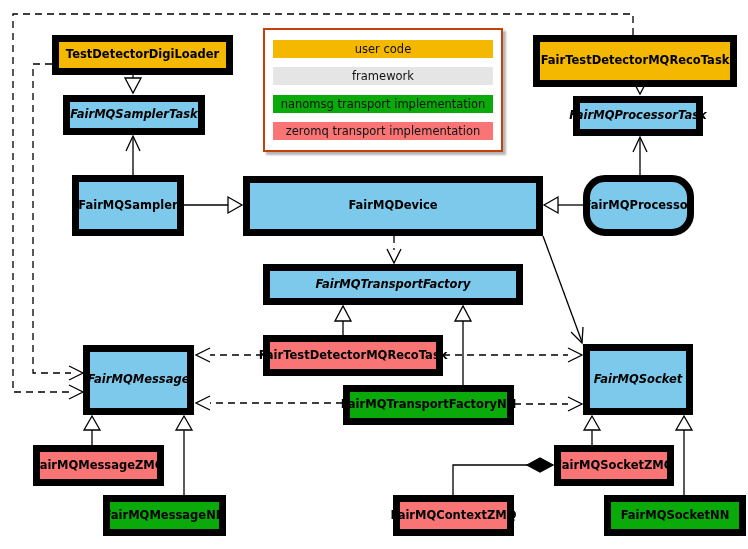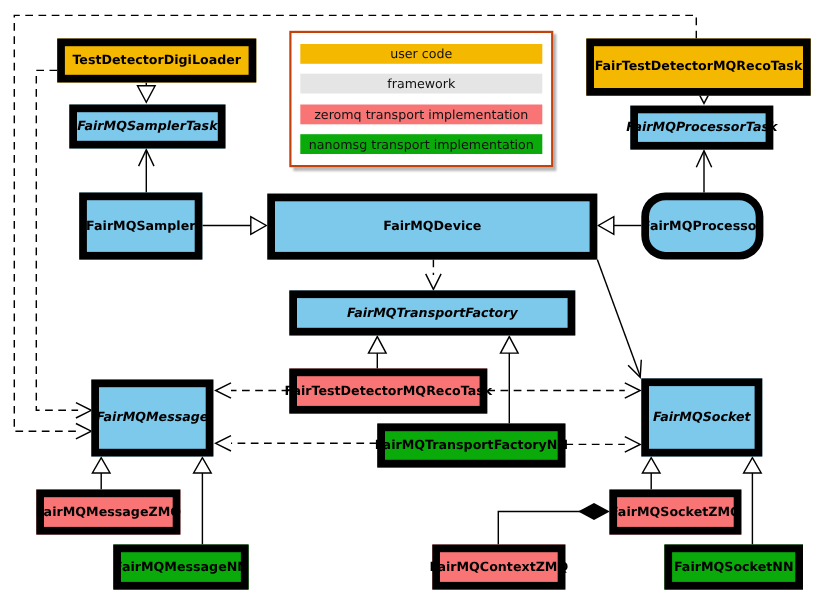--- a/index.html
+++ b/index.html
@@ -76,25 +76,25 @@
       <path d="M69,366 L83,373 L69,380" stroke="#000000" stroke-width="1.3" fill="none"></path>
     </svg>
 
   <div class="legend">
     <div class="legend-row" style="background: rgb(245, 184, 0);">
       <span>user code</span>
     </div>
     <div class="legend-row" style="background: #e5e5e5;">
       <span>framework</span>
     </div>
+    <div class="legend-row" style="background: rgb(10, 170, 10);">
+      <span>nanomsg transport implementation</span>
+    </div>
     <div class="legend-row" style="background: rgb(249, 117, 117);">
       <span>zeromq transport implementation</span>
-    </div>
-    <div class="legend-row" style="background: rgb(10, 170, 10);">
-      <span>nanomsg transport implementation</span>
     </div>
   </div>
 
   <div id="node-layer">
       <div class="node" style="left: 52px; top: 35px; width: 181px; height: 40px; background: rgb(245, 184, 0);">
         <span>TestDetectorDigiLoader</span>
       </div>
       <div class="node" style="left: 533px; top: 35px; width: 204px; height: 52px; background: rgb(245, 184, 0);">
         <span>FairTestDetectorMQRecoTask</span>
       </div>
@@ -133,17 +133,17 @@
       </div>
       <div class="node" style="left: 103px; top: 495px; width: 123px; height: 41px; background: rgb(10, 170, 10);">
         <span>FairMQMessageNN</span>
       </div>
       <div class="node" style="left: 393px; top: 495px; width: 121px; height: 41px; background: rgb(249, 117, 117);">
         <span>FairMQContextZMQ</span>
       </div>
       <div class="node" style="left: 554px; top: 445px; width: 120px; height: 41px; background: rgb(249, 117, 117);">
         <span>FairMQSocketZMQ</span>
       </div>
-      <div class="node" style="left: 604px; top: 495px; width: 126px; height: 41px; background: rgb(10, 170, 10);">
+      <div class="node" style="left: 604px; top: 495px; width: 142px; height: 41px; background: rgb(10, 170, 10);">
         <span>FairMQSocketNN</span>
       </div>
     </div>
 </div>
 
 </body></html>

